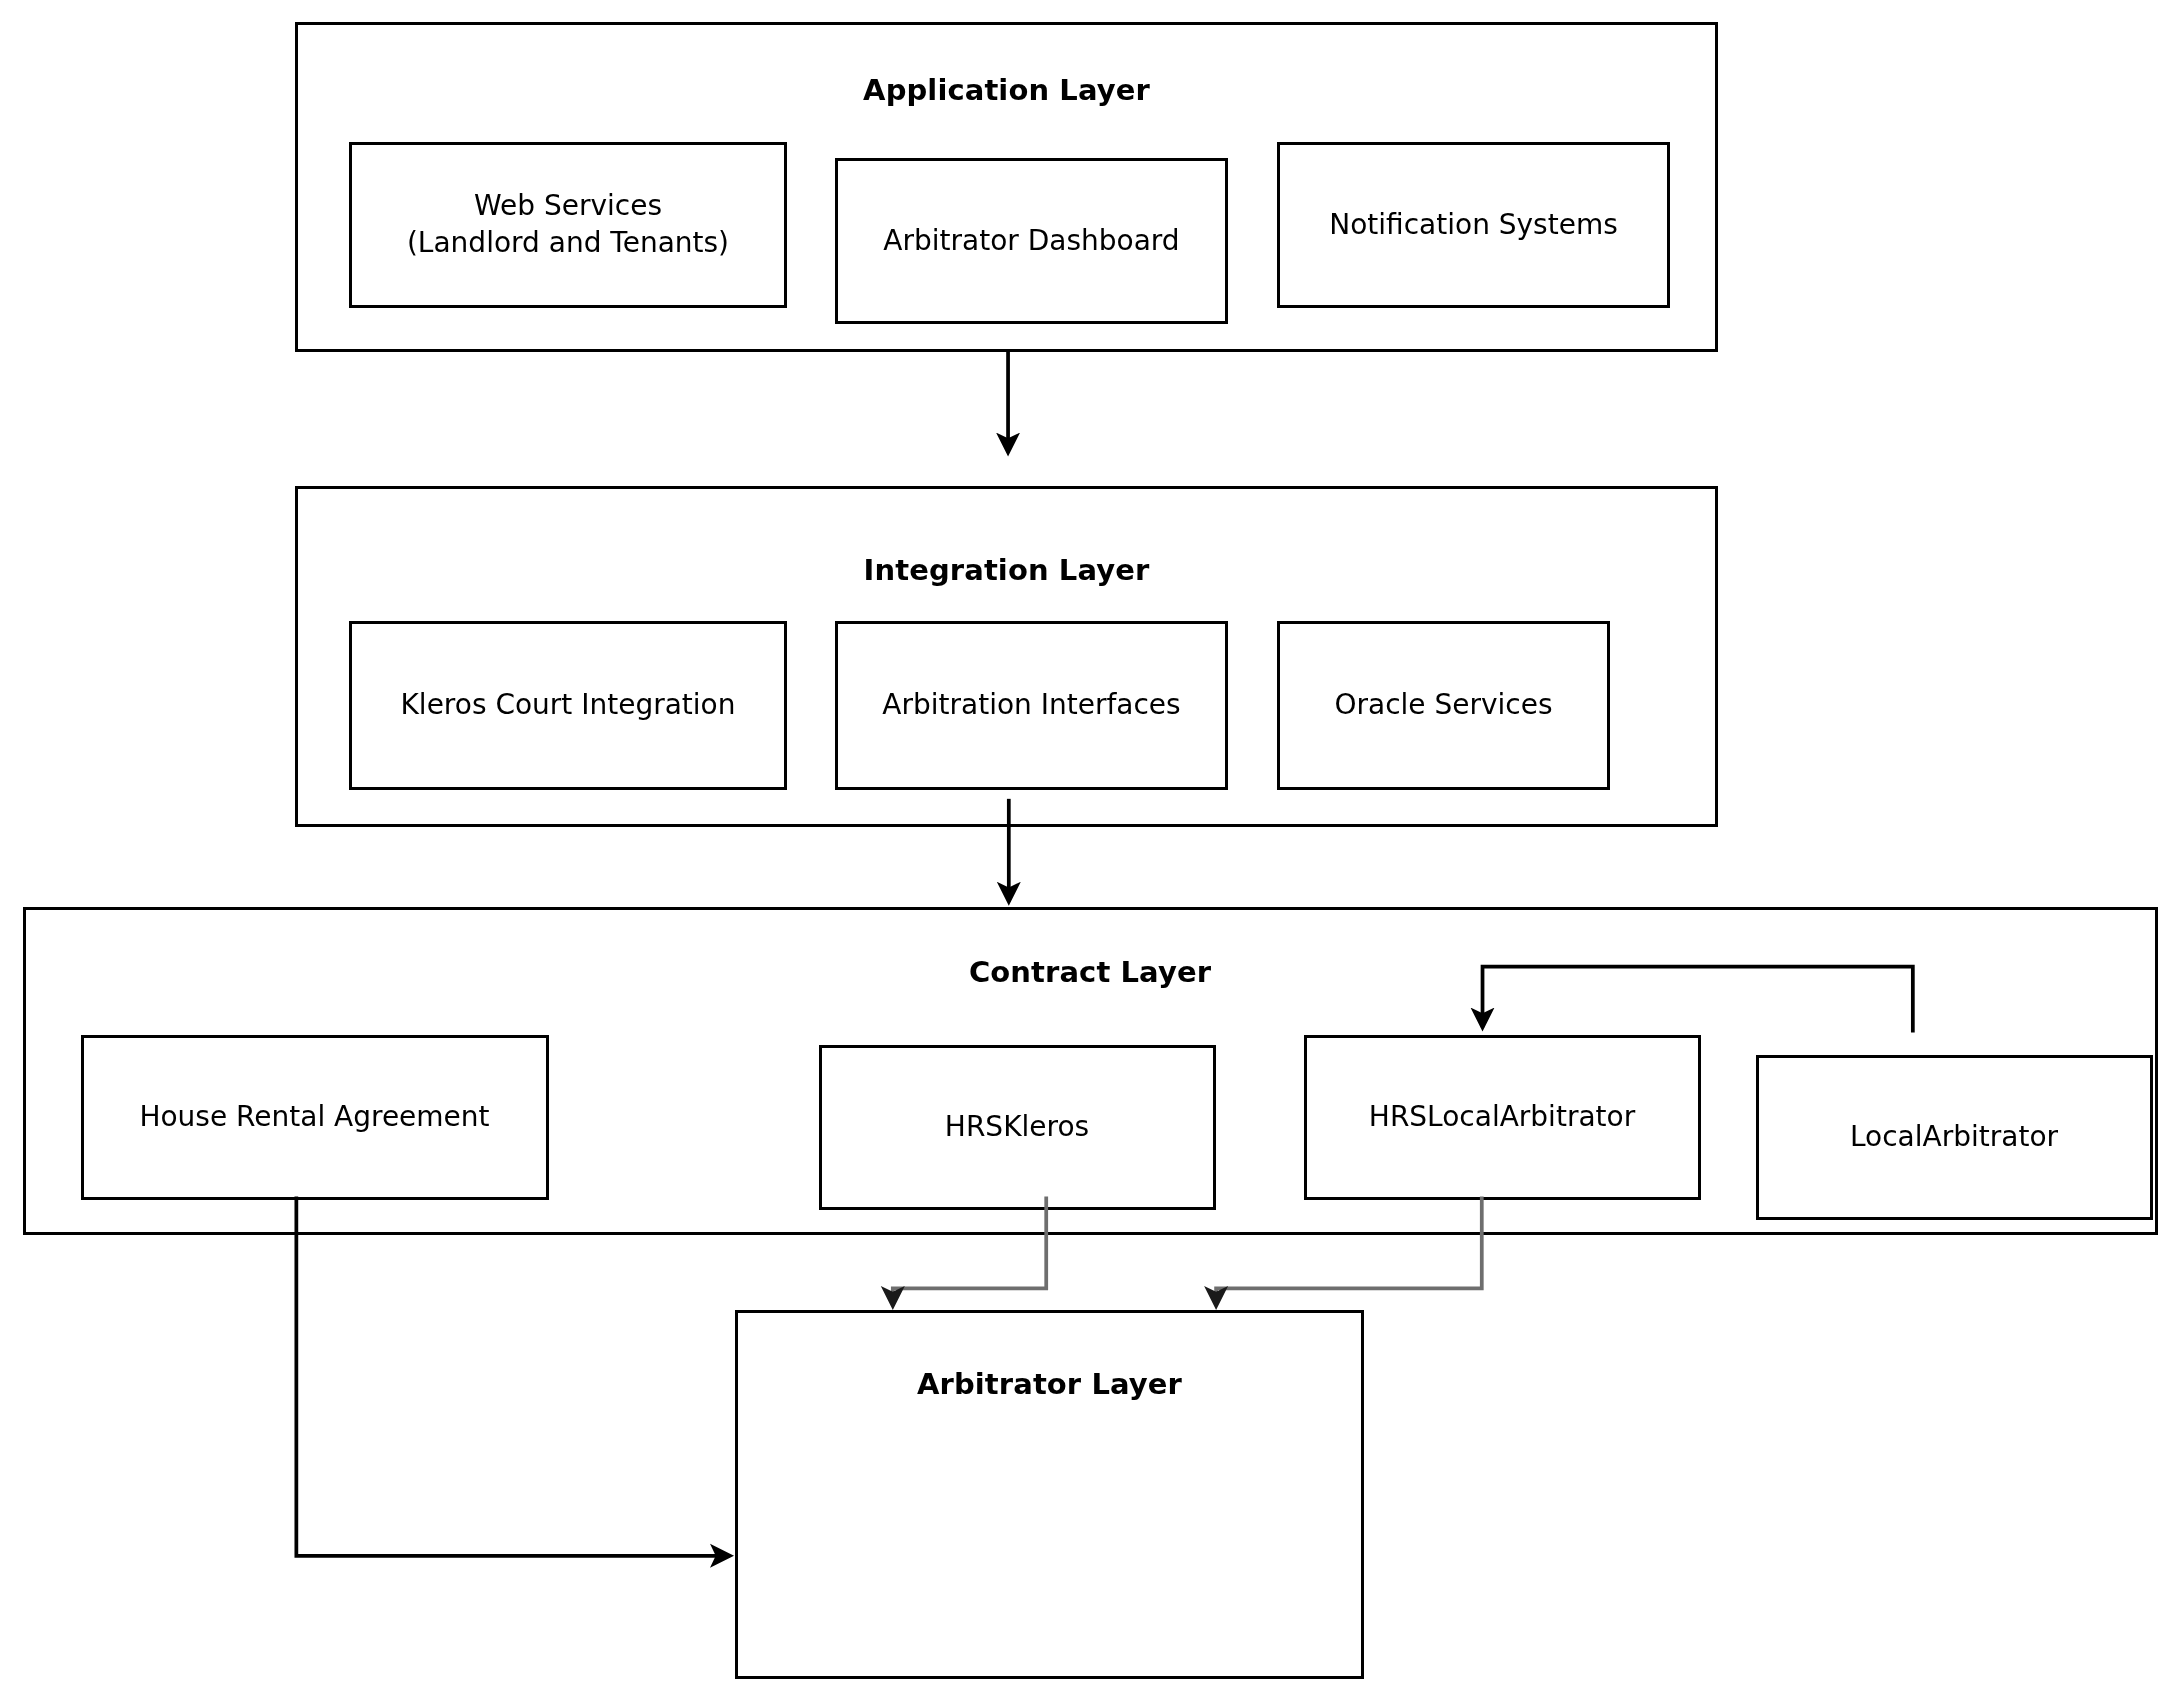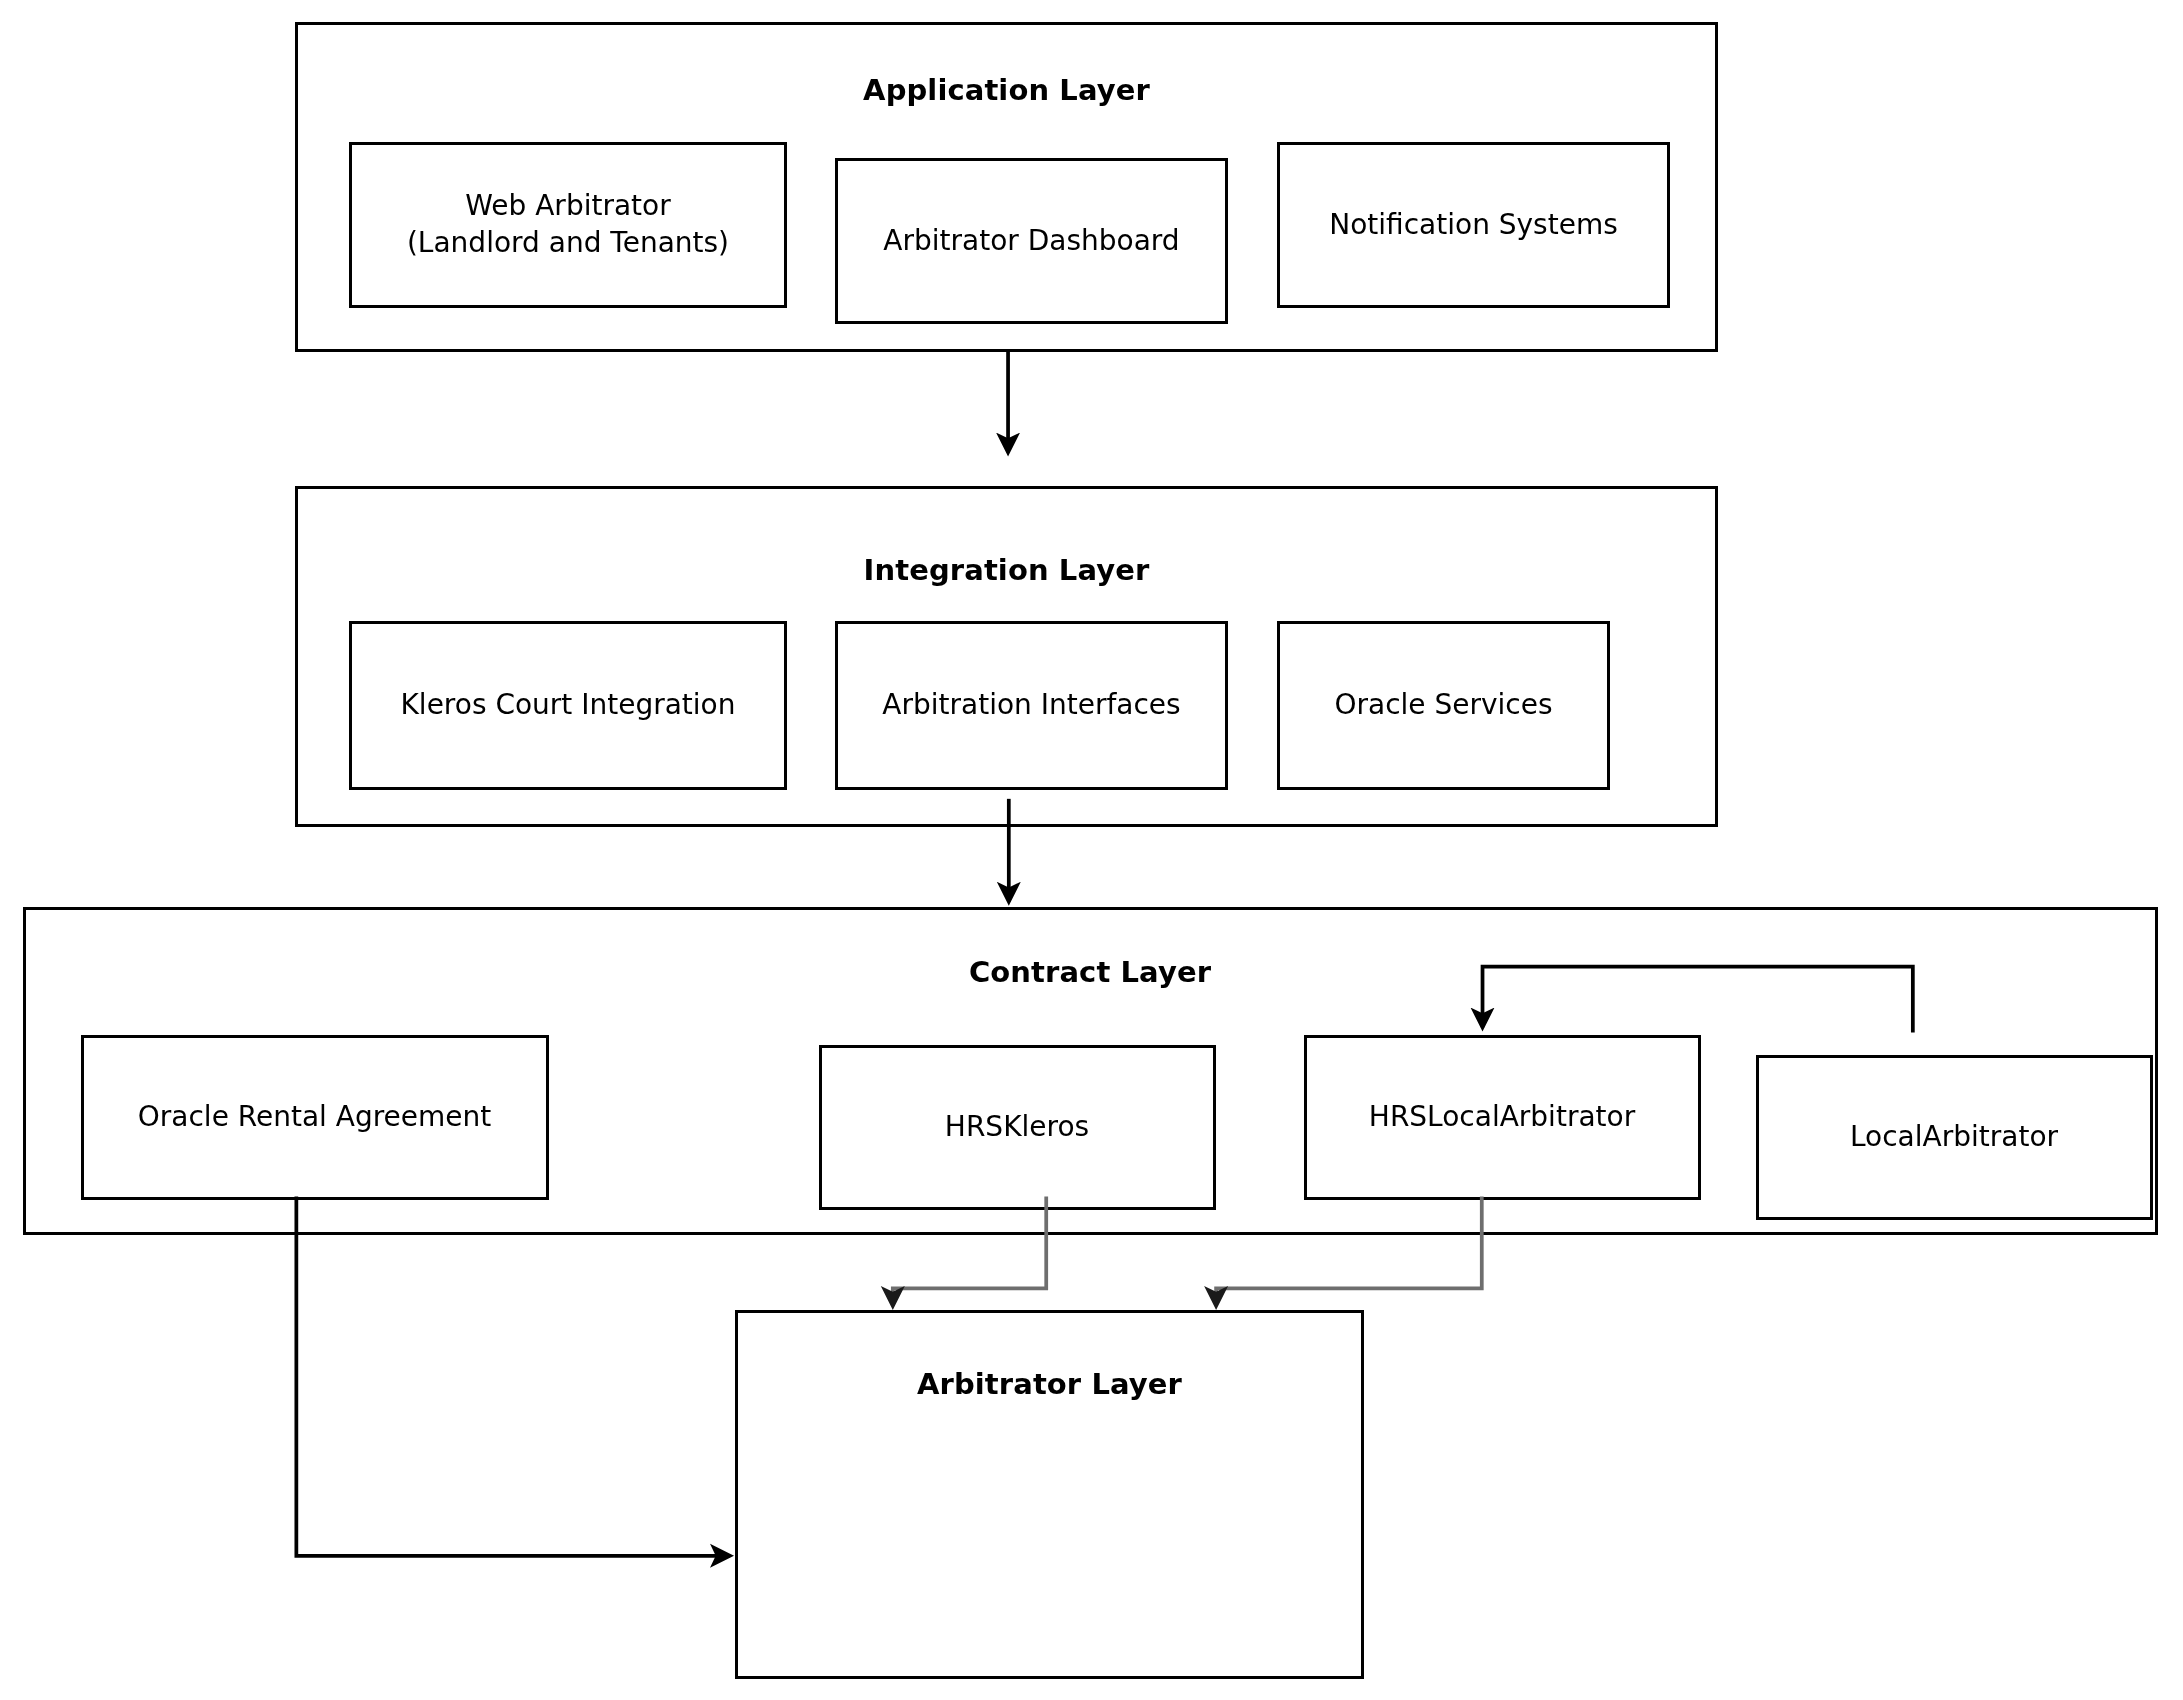--- a/index.html
+++ b/index.html
@@ -60,21 +60,21 @@
 </style>
 </head>
 <body>
 
 <div id="diagram-root">
 
   <div class="layer-box" style="left:295px; top:22px; width:1423px; height:330px;">
     <div class="layer-title" style="top:48px;">Application Layer</div>
 
     <div class="node-box" style="left:51px; top:117px; width:438px; height:166px;">
-      <div class="node-label">Web Arbitrator
+      <div class="node-label">Web Services
 (Landlord and Tenants)</div>
     </div>
 
     <div class="node-box" style="left:537px; top:117px; width:393px; height:166px;margin-top:16px;">
       <div class="node-label">Arbitrator Dashboard</div>
     </div>
 
     <div class="node-box" style="left:979px; top:117px; width:393px; height:166px;">
       <div class="node-label">Notification Systems</div>
     </div>
@@ -93,21 +93,21 @@
 
     <div class="node-box" style="left:979px; top:132px; width:333px; height:169px;">
       <div class="node-label">Oracle Services</div>
     </div>
   </div>
 
   <div class="layer-box" style="left:22.5px; top:907px; width:2135px; height:328px;">
     <div class="layer-title" style="top:45px;">Contract Layer</div>
 
     <div class="node-box" style="left:55px; top:125px; width:468px; height:165px;">
-      <div class="node-label">Oracle Rental Agreement</div>
+      <div class="node-label">House Rental Agreement</div>
     </div>
 
     <div class="node-box" style="left:793px; top:125px; width:397px; height:165px;margin-top:10px;">
       <div class="node-label">HRSKleros</div>
     </div>
 
     <div class="node-box" style="left:1278px; top:125px; width:397px; height:165px;">
       <div class="node-label">HRSLocalArbitrator</div>
     </div>
 

